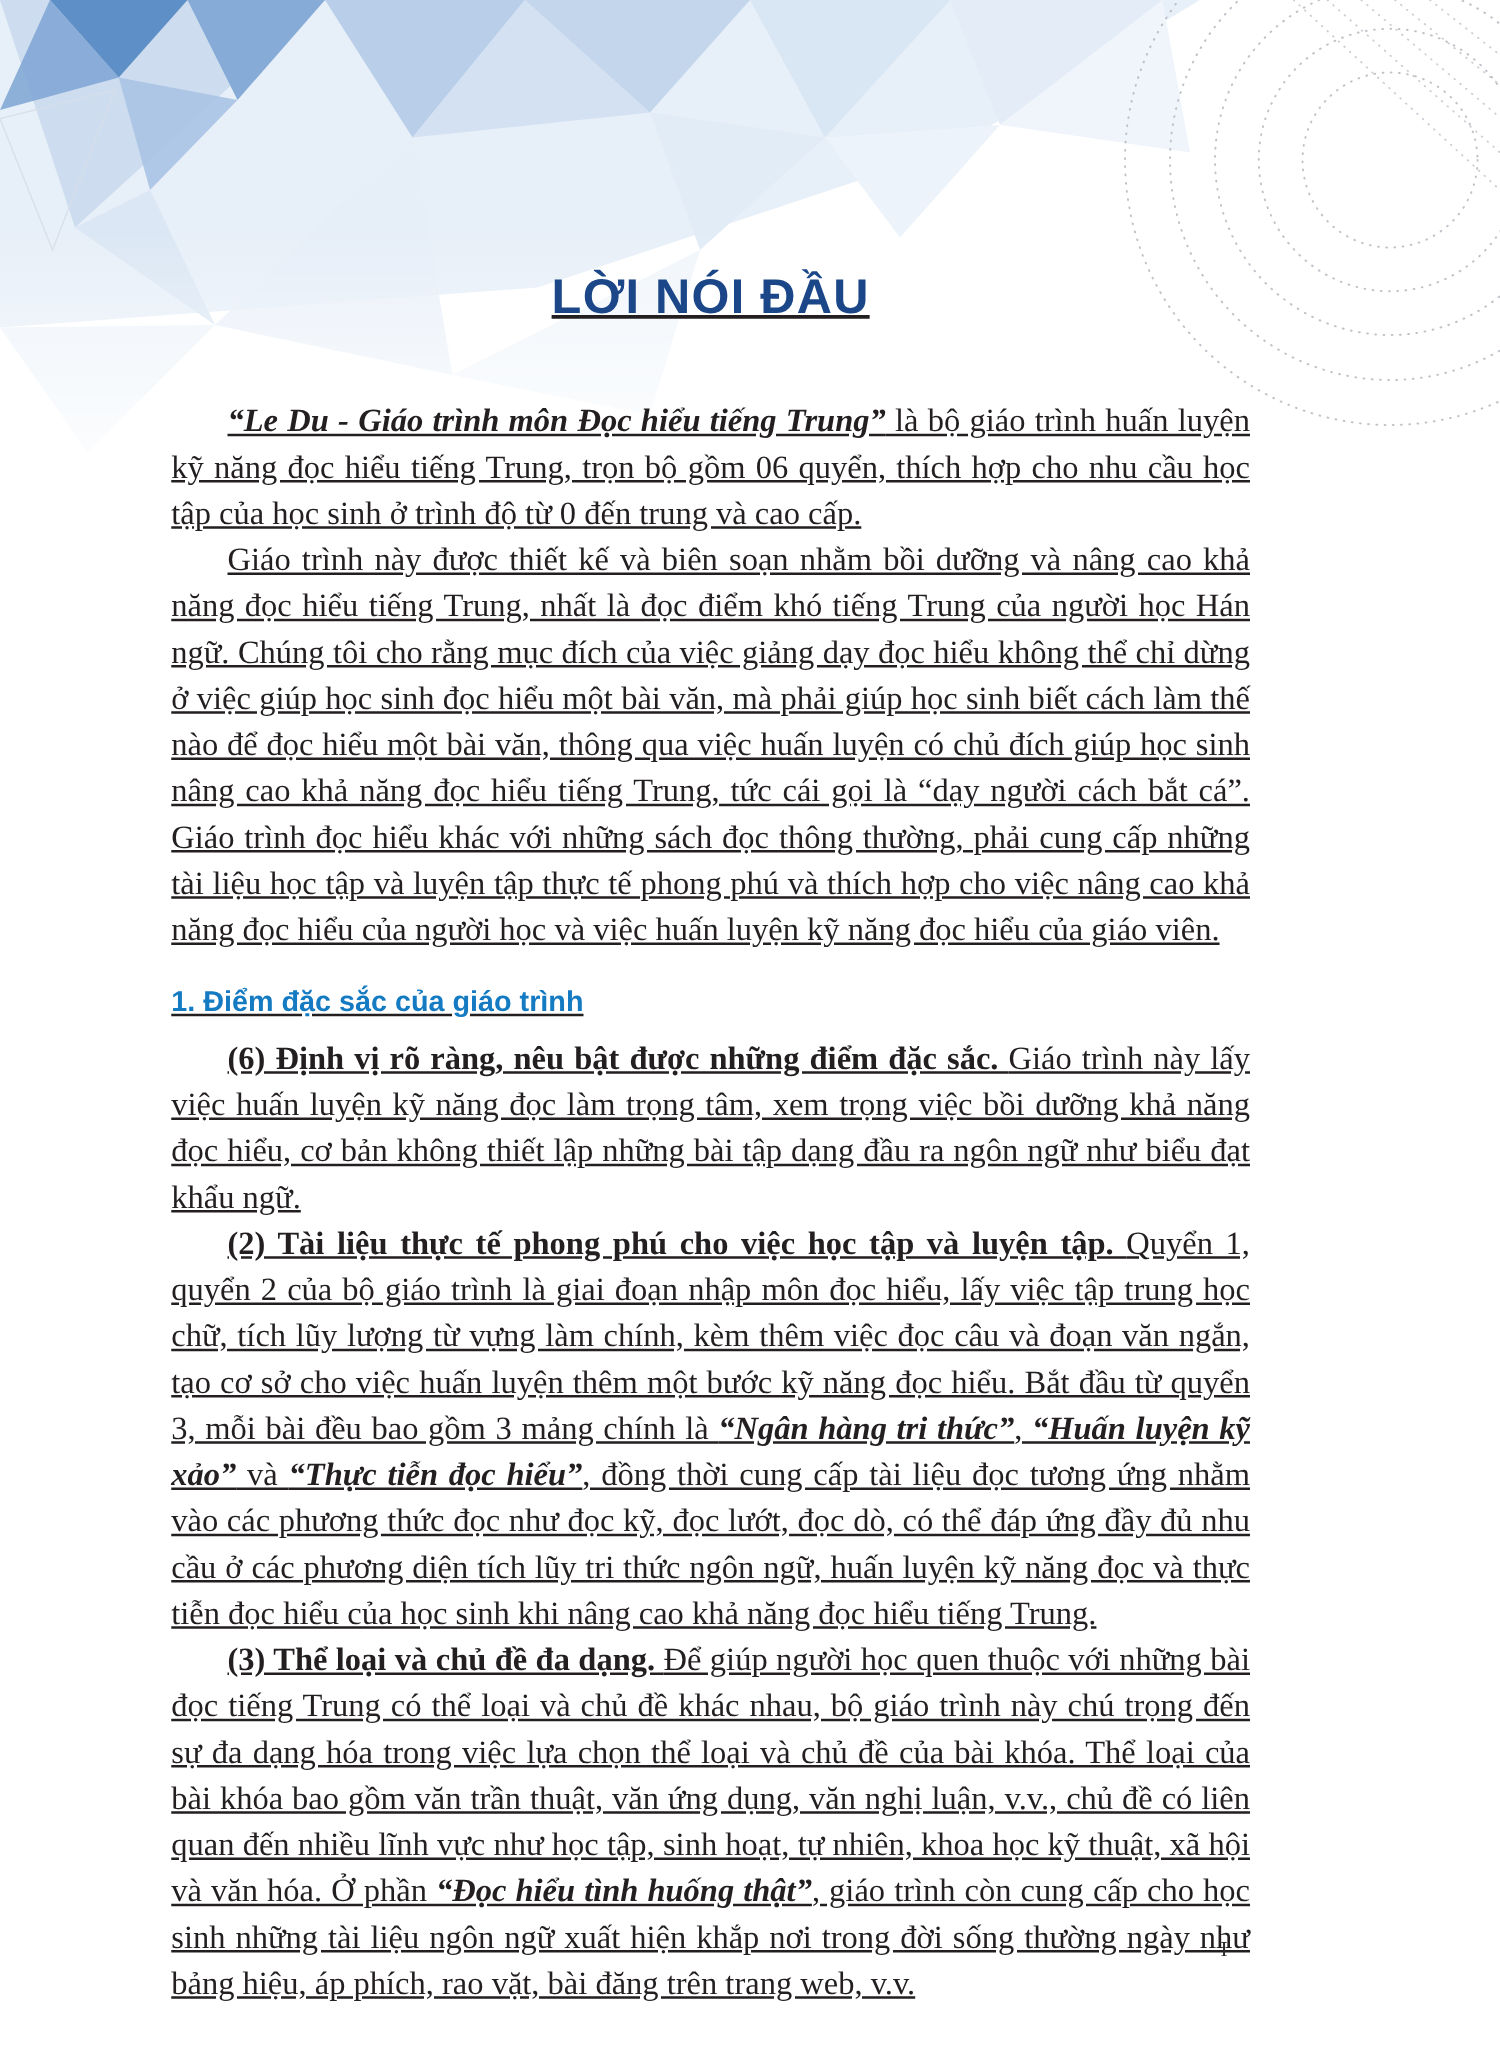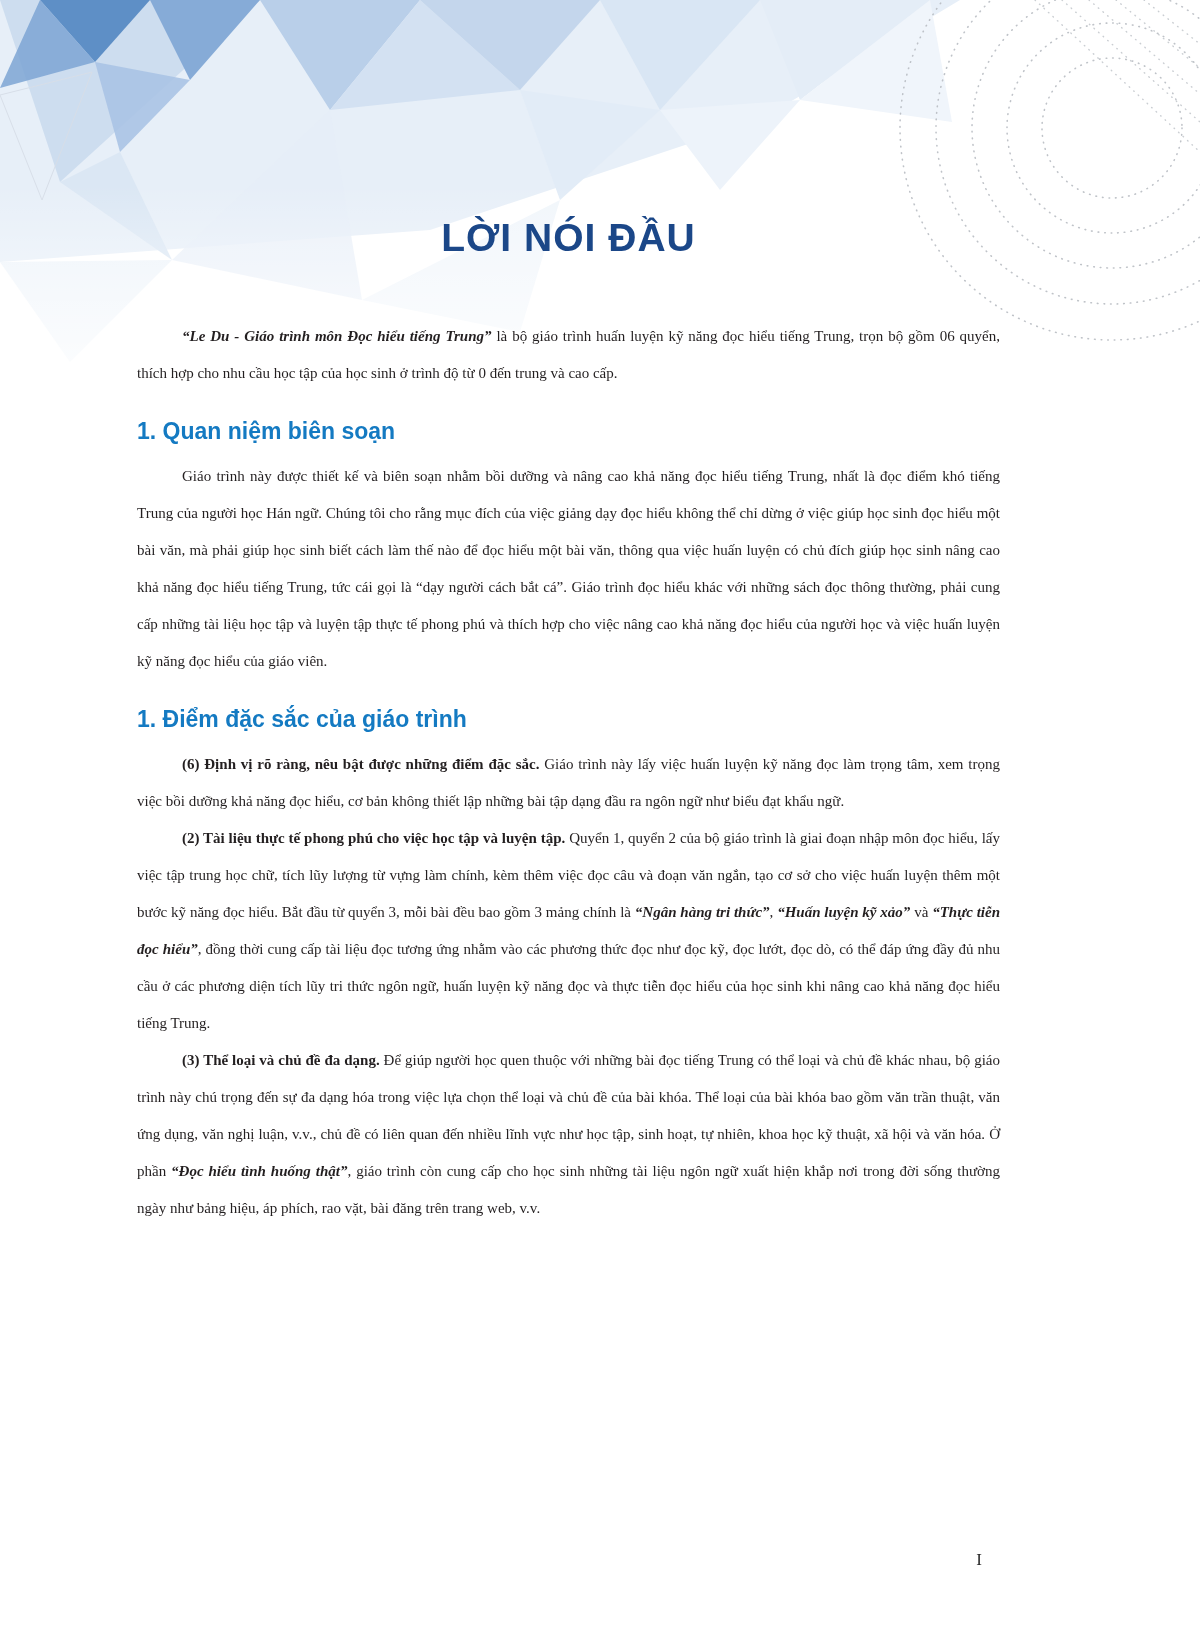--- a/index.html
+++ b/index.html
@@ -17,33 +17,34 @@
     position: absolute;
     top: 0; left: 0;
     width: 1200px; height: 440px;
     z-index: 0;
     pointer-events: none;
   }
   .content {
     position: relative;
     z-index: 1;
     padding: 0 200px 0 137px;
+    text-decoration: underline;
   }
   .title {
     margin: 0;
     padding-top: 216px;
     text-align: center;
     font-family: "Liberation Sans", sans-serif;
     font-size: 39px;
     font-weight: 700;
     letter-spacing: 1px;
     color: #1b4788;
   }
   .body-par {
-    font-size: 15px;
+    font-size: 26px;
     line-height: 37px;
     text-align: justify;
     text-indent: 45px;
     margin: 0;
   }
   .intro { margin-top: 58px; }
   .sec-heading {
     font-family: "Liberation Sans", sans-serif;
     font-size: 23px;
     font-weight: 700;
@@ -110,21 +111,20 @@
       <line x1="1144" y1="0" x2="1200" y2="44"></line>
     </g>
   </svg>
 </div>
 
 <div class="content">
   <h1 class="title">LỜI NÓI ĐẦU</h1>
 
   <p class="body-par intro"><span class="seg-bolditalic">“Le Du - Giáo trình môn Đọc hiểu tiếng Trung”</span><span class="seg-normal"> là bộ giáo trình huấn luyện kỹ năng đọc hiểu tiếng Trung, trọn bộ gồm 06 quyển, thích hợp cho nhu cầu học tập của học sinh ở trình độ từ 0 đến trung và cao cấp.</span></p>
 
-  <h2 class="sec-heading">1. Quan niệm biên soạn</h2>
   <p class="body-par"><span class="seg-normal">Giáo trình này được thiết kế và biên soạn nhằm bồi dưỡng và nâng cao khả năng đọc hiểu tiếng Trung, nhất là đọc điểm khó tiếng Trung của người học Hán ngữ. Chúng tôi cho rằng mục đích của việc giảng dạy đọc hiểu không thể chỉ dừng ở việc giúp học sinh đọc hiểu một bài văn, mà phải giúp học sinh biết cách làm thế nào để đọc hiểu một bài văn, thông qua việc huấn luyện có chủ đích giúp học sinh nâng cao khả năng đọc hiểu tiếng Trung, tức cái gọi là “dạy người cách bắt cá”. Giáo trình đọc hiểu khác với những sách đọc thông thường, phải cung cấp những tài liệu học tập và luyện tập thực tế phong phú và thích hợp cho việc nâng cao khả năng đọc hiểu của người học và việc huấn luyện kỹ năng đọc hiểu của giáo viên.</span></p>
 
   <h2 class="sec-heading">1. Điểm đặc sắc của giáo trình</h2>
   <p class="body-par"><span class="seg-bold">(6) Định vị rõ ràng, nêu bật được những điểm đặc sắc. </span><span class="seg-normal">Giáo trình này lấy việc huấn luyện kỹ năng đọc làm trọng tâm, xem trọng việc bồi dưỡng khả năng đọc hiểu, cơ bản không thiết lập những bài tập dạng đầu ra ngôn ngữ như biểu đạt khẩu ngữ.</span></p>
   <p class="body-par"><span class="seg-bold">(2) Tài liệu thực tế phong phú cho việc học tập và luyện tập. </span><span class="seg-normal">Quyển 1, quyển 2 của bộ giáo trình là giai đoạn nhập môn đọc hiểu, lấy việc tập trung học chữ, tích lũy lượng từ vựng làm chính, kèm thêm việc đọc câu và đoạn văn ngắn, tạo cơ sở cho việc huấn luyện thêm một bước kỹ năng đọc hiểu. Bắt đầu từ quyển 3, mỗi bài đều bao gồm 3 mảng chính là </span><span class="seg-bolditalic">“Ngân hàng tri thức”</span><span class="seg-normal">, </span><span class="seg-bolditalic">“Huấn luyện kỹ xảo”</span><span class="seg-normal"> và </span><span class="seg-bolditalic">“Thực tiễn đọc hiểu”</span><span class="seg-normal">, đồng thời cung cấp tài liệu đọc tương ứng nhằm vào các phương thức đọc như đọc kỹ, đọc lướt, đọc dò, có thể đáp ứng đầy đủ nhu cầu ở các phương diện tích lũy tri thức ngôn ngữ, huấn luyện kỹ năng đọc và thực tiễn đọc hiểu của học sinh khi nâng cao khả năng đọc hiểu tiếng Trung.</span></p>
   <p class="body-par"><span class="seg-bold">(3) Thể loại và chủ đề đa dạng. </span><span class="seg-normal">Để giúp người học quen thuộc với những bài đọc tiếng Trung có thể loại và chủ đề khác nhau, bộ giáo trình này chú trọng đến sự đa dạng hóa trong việc lựa chọn thể loại và chủ đề của bài khóa. Thể loại của bài khóa bao gồm văn trần thuật, văn ứng dụng, văn nghị luận, v.v., chủ đề có liên quan đến nhiều lĩnh vực như học tập, sinh hoạt, tự nhiên, khoa học kỹ thuật, xã hội và văn hóa. Ở phần </span><span class="seg-bolditalic">“Đọc hiểu tình huống thật”</span><span class="seg-normal">, giáo trình còn cung cấp cho học sinh những tài liệu ngôn ngữ xuất hiện khắp nơi trong đời sống thường ngày như bảng hiệu, áp phích, rao vặt, bài đăng trên trang web, v.v.</span></p>
 </div>
 
 <div class="page-number">I</div>
 

